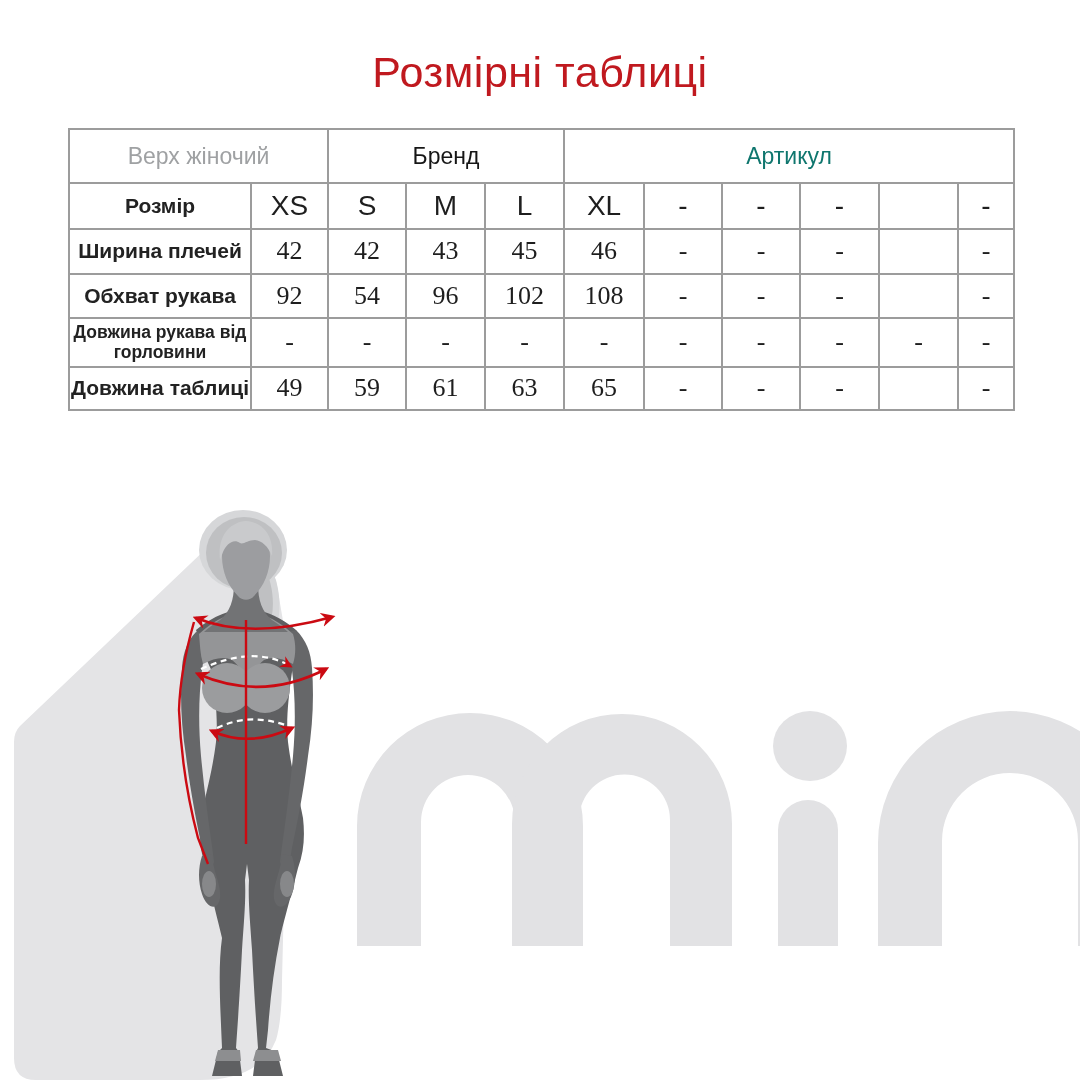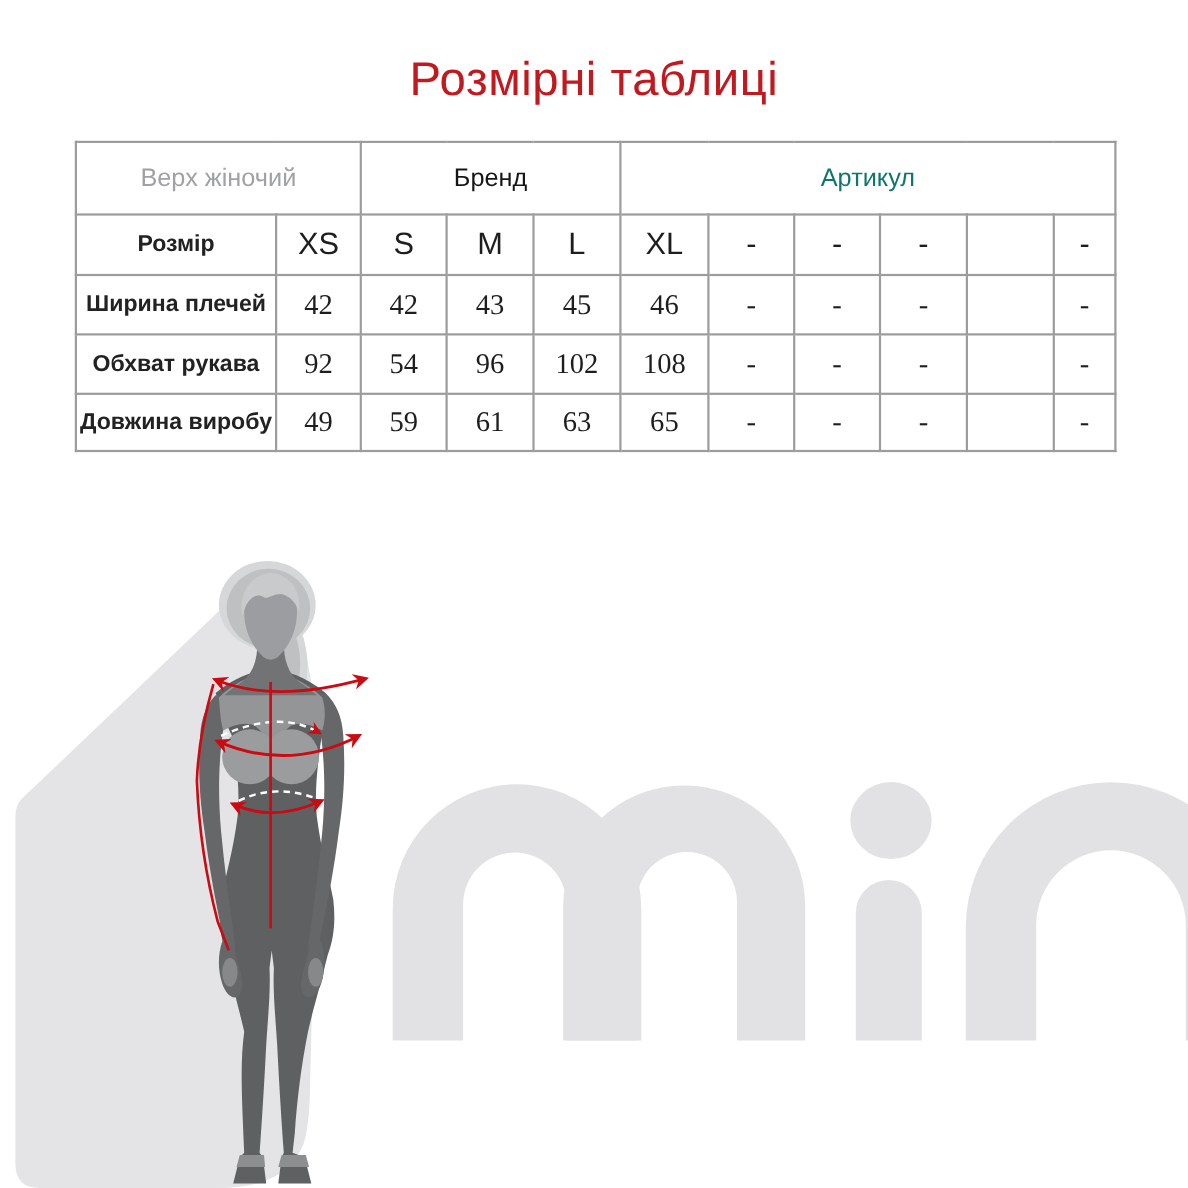--- a/index.html
+++ b/index.html
@@ -165,22 +165,35 @@
         <td class="c-val">54</td>
         <td class="c-val">96</td>
         <td class="c-val">102</td>
         <td class="c-val">108</td>
         <td class="c-val">-</td>
         <td class="c-val">-</td>
         <td class="c-val">-</td>
         <td class="c-val"></td>
         <td class="c-val">-</td>
       </tr>
+      <tr class="r5">
+        <td class="c-label twoline">Довжина рукава від горловини</td>
+        <td class="c-val">-</td>
+        <td class="c-val">-</td>
+        <td class="c-val">-</td>
+        <td class="c-val">-</td>
+        <td class="c-val">-</td>
+        <td class="c-val">-</td>
+        <td class="c-val">-</td>
+        <td class="c-val">-</td>
+        <td class="c-val">-</td>
+        <td class="c-val">-</td>
+      </tr>
       <tr class="r6">
-        <td class="c-label">Довжина виробу</td>
+        <td class="c-label">Довжина таблиці</td>
         <td class="c-val">49</td>
         <td class="c-val">59</td>
         <td class="c-val">61</td>
         <td class="c-val">63</td>
         <td class="c-val">65</td>
         <td class="c-val">-</td>
         <td class="c-val">-</td>
         <td class="c-val">-</td>
         <td class="c-val"></td>
         <td class="c-val">-</td>

